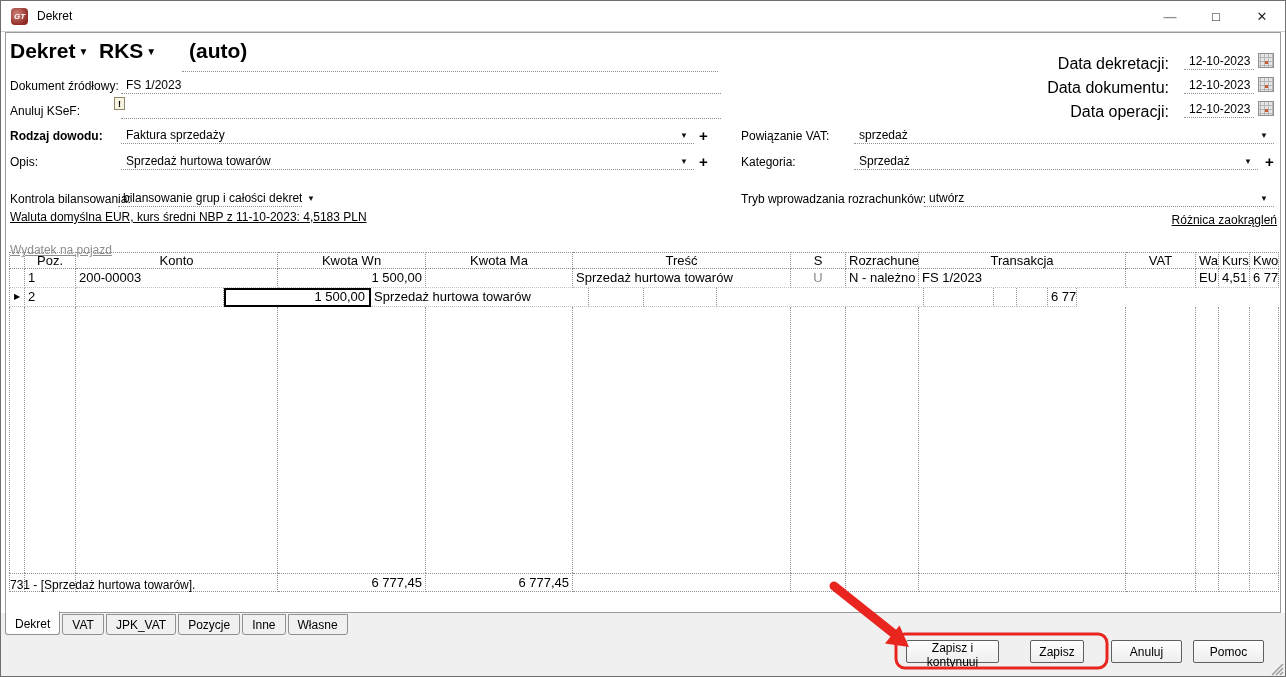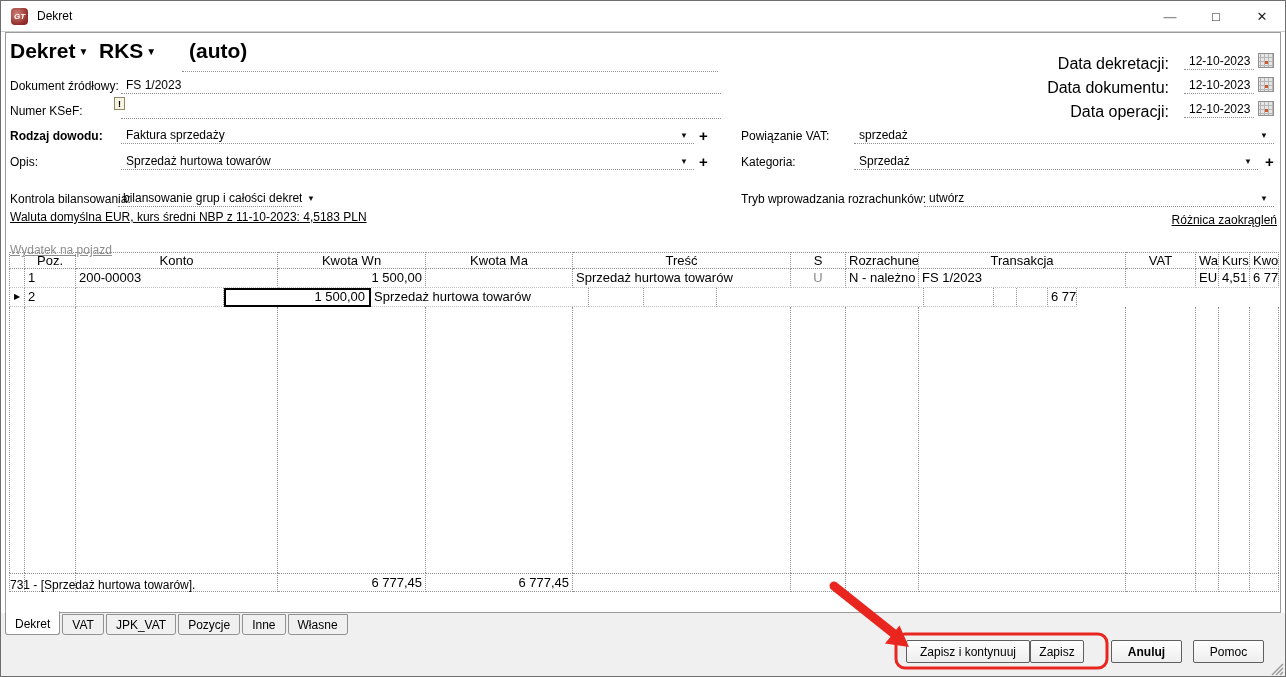--- a/index.html
+++ b/index.html
@@ -84,21 +84,21 @@
     </div>
     <div class="bigtitle" style="left:93px;top:6px;">
       <span>RKS</span><span class="bigdd">▼</span>
     </div>
     <div class="bigtitle" style="left:183px;top:6px;">(auto)</div>
     <div style="position:absolute;left:176px;top:38px;width:536px;border-bottom:1px dotted #8f8f8f;"></div>
 
     <div class="lbl" style="left:4px;top:46px;">Dokument źródłowy:</div>
     <div class="fline" style="left:115px;top:44px;width:600px;">FS 1/2023</div>
 
-    <div class="lbl" style="left:4px;top:71px;">Numer KSeF:</div>
+    <div class="lbl" style="left:4px;top:71px;">Anuluj KSeF:</div>
     <div class="ksef-badge" style="left:108px;top:64px;">!</div>
     <div class="fline" style="left:115px;top:69px;width:600px;"></div>
 
     <div class="lbl" style="left:4px;top:96px;font-weight:bold;">Rodzaj dowodu:</div>
     <div class="fline" style="left:115px;top:94px;width:573px;">Faktura sprzedaży</div>
     <span class="dd" style="left:674px;top:98px;">▼</span>
     <span class="plus" style="left:693px;top:95px;">+</span>
 
     <div class="lbl" style="left:4px;top:122px;">Opis:</div>
     <div class="fline" style="left:115px;top:120px;width:573px;">Sprzedaż hurtowa towarów</div>
@@ -223,23 +223,23 @@
 
   <div class="tabs">
     <div class="tab active">Dekret</div>
     <div class="tab">VAT</div>
     <div class="tab">JPK_VAT</div>
     <div class="tab">Pozycje</div>
     <div class="tab">Inne</div>
     <div class="tab">Własne</div>
   </div>
 
-  <button class="btn" style="left:905px;width:124px;">Zapisz i kontynuuj</button>
+  <button class="btn" style="left:905px;width:93px;">Zapisz i kontynuuj</button>
   <button class="btn" style="left:1029px;width:54px;">Zapisz</button>
-  <button class="btn" style="left:1110px;width:71px;font-weight:bold;">Anuluj</button>
+  <button class="btn" style="left:1110px;width:71px;">Anuluj</button>
   <button class="btn" style="left:1192px;width:71px;">Pomoc</button>
 
   <svg class="anno" viewBox="0 0 1286 677">
     <rect x="895" y="633" width="211" height="34" rx="9" fill="none" stroke-width="3" stroke="#e8261f"></rect>
     <line x1="833" y1="585" x2="892" y2="632" stroke-width="9" stroke-linecap="round" stroke="#e8261f"></line>
     <polygon points="908,646 884,642.5 898.5,624.5" stroke="none" fill="#e8261f"></polygon>
     <g stroke="#9a9a9a" stroke-width="1.5">
       <line x1="1271" y1="674" x2="1282" y2="663"></line>
       <line x1="1275" y1="674" x2="1282" y2="667"></line>
       <line x1="1279" y1="674" x2="1282" y2="671"></line>

